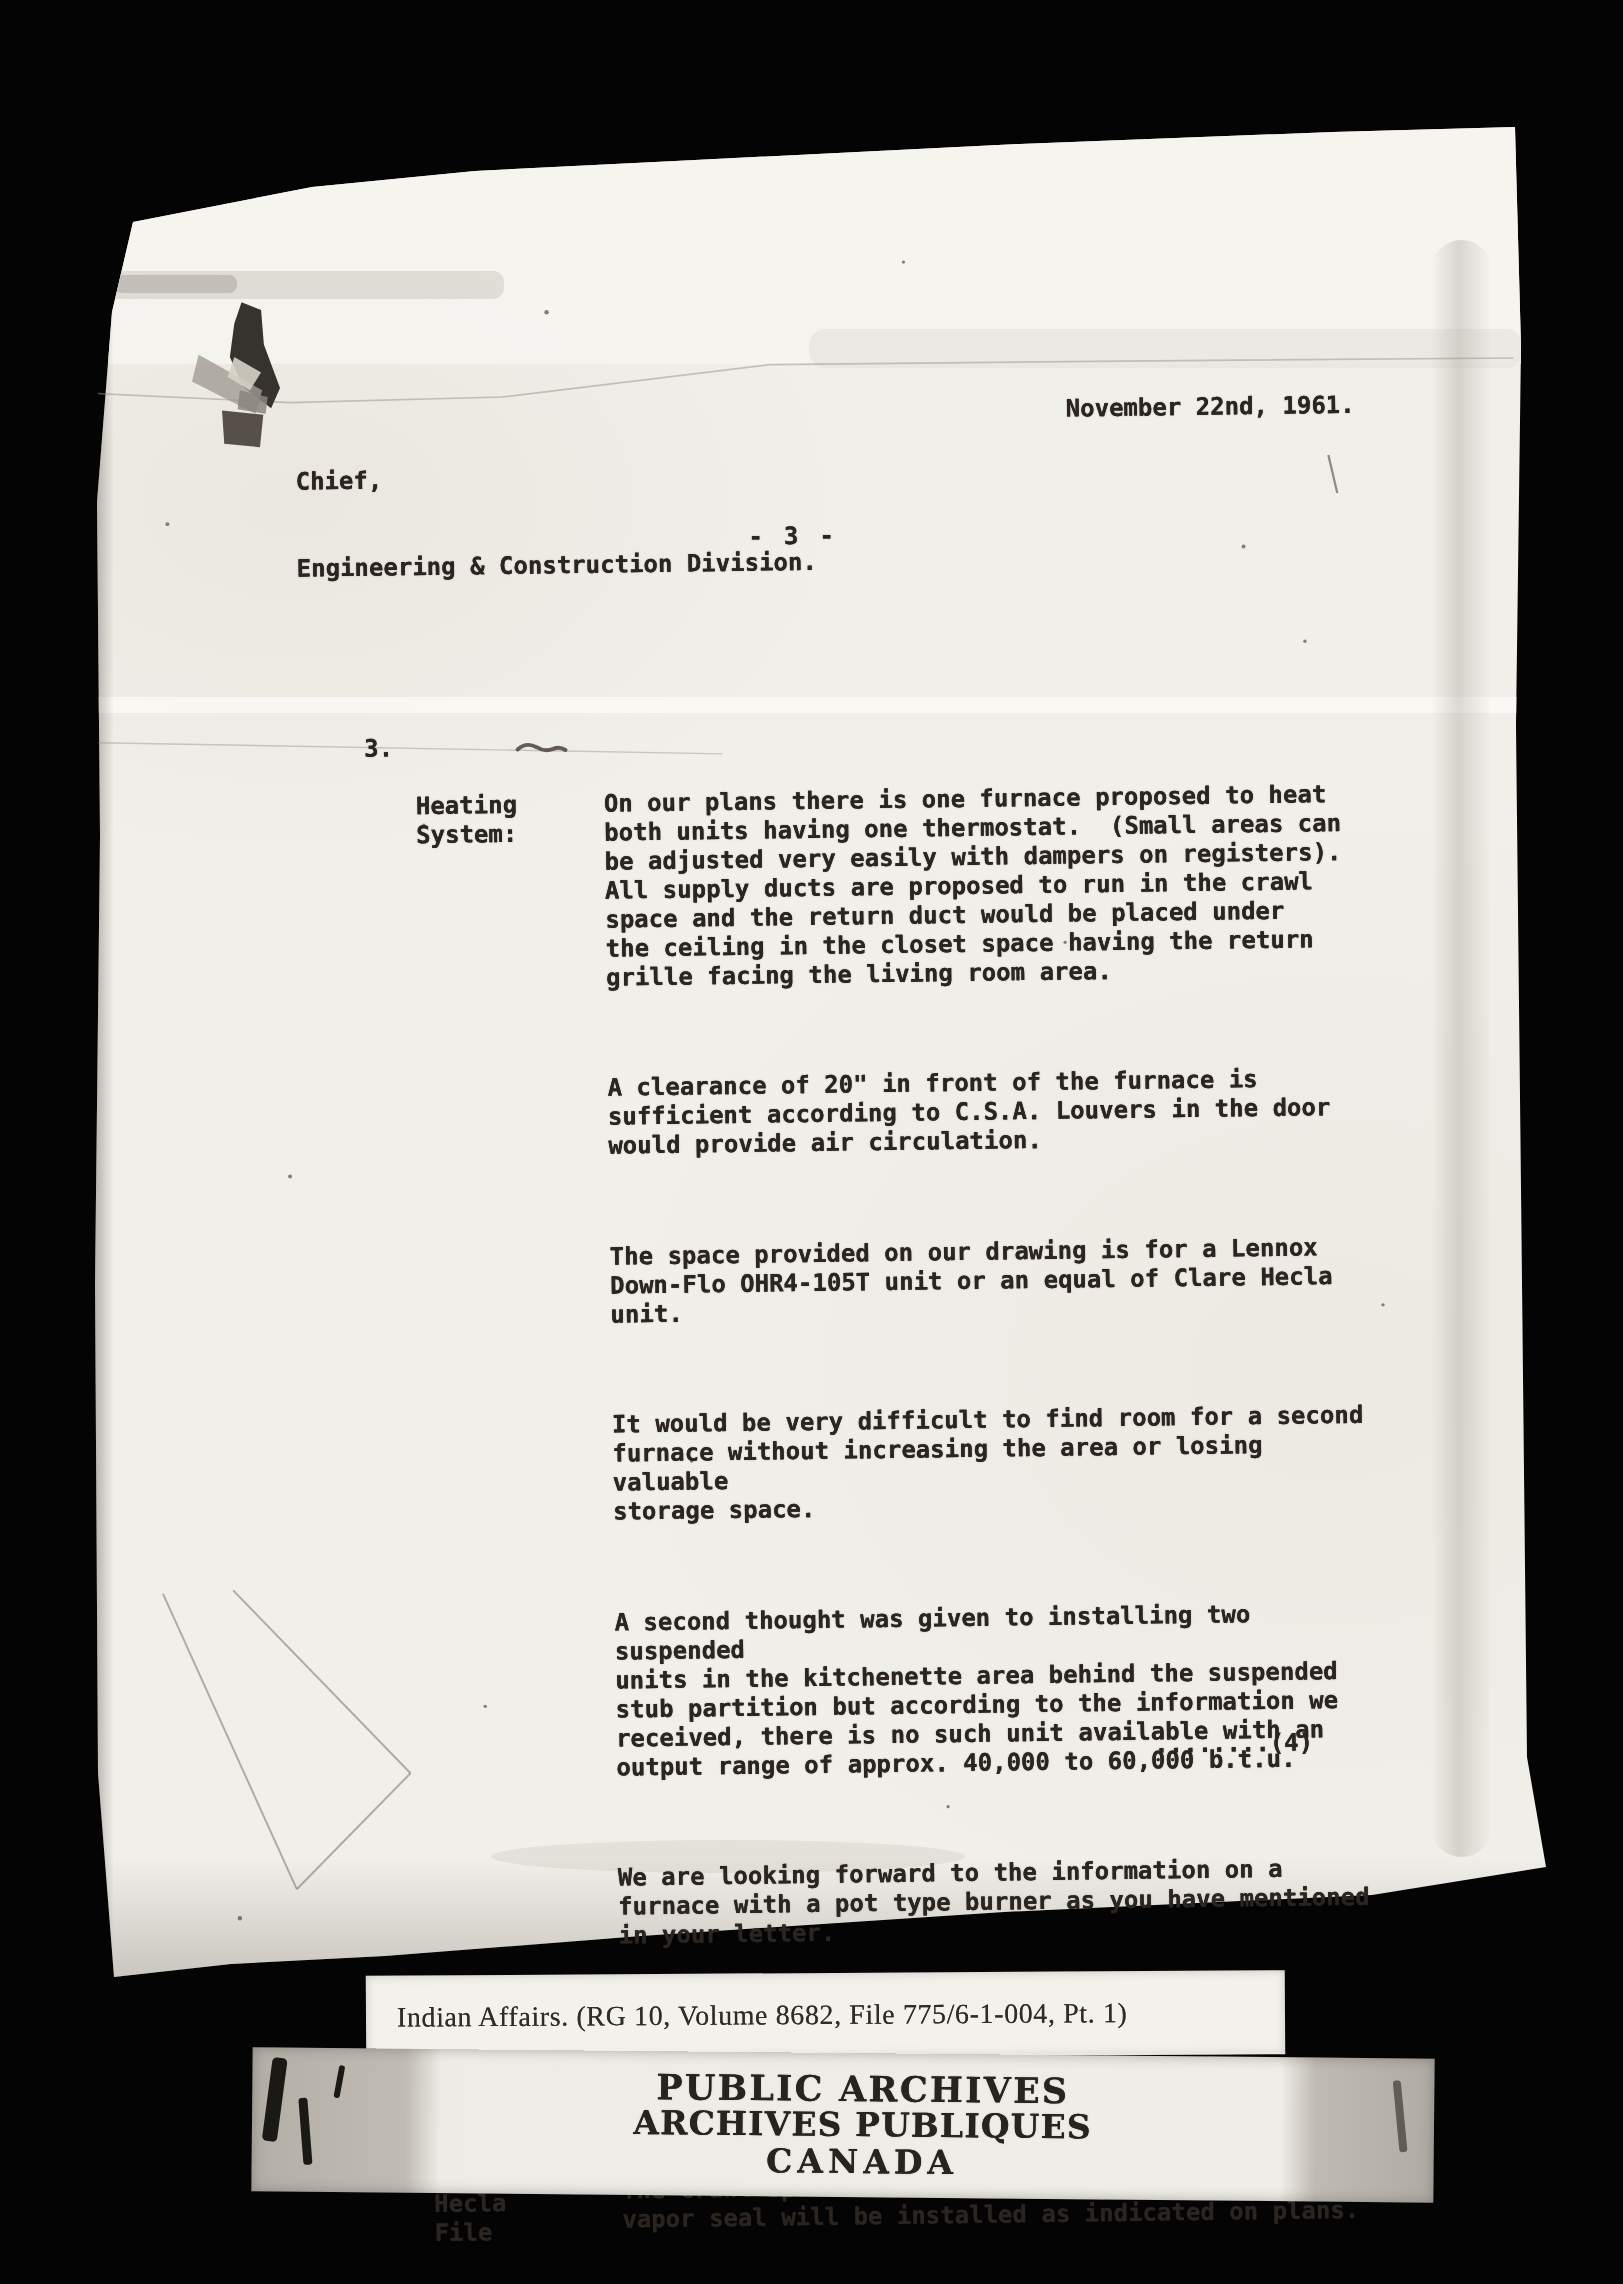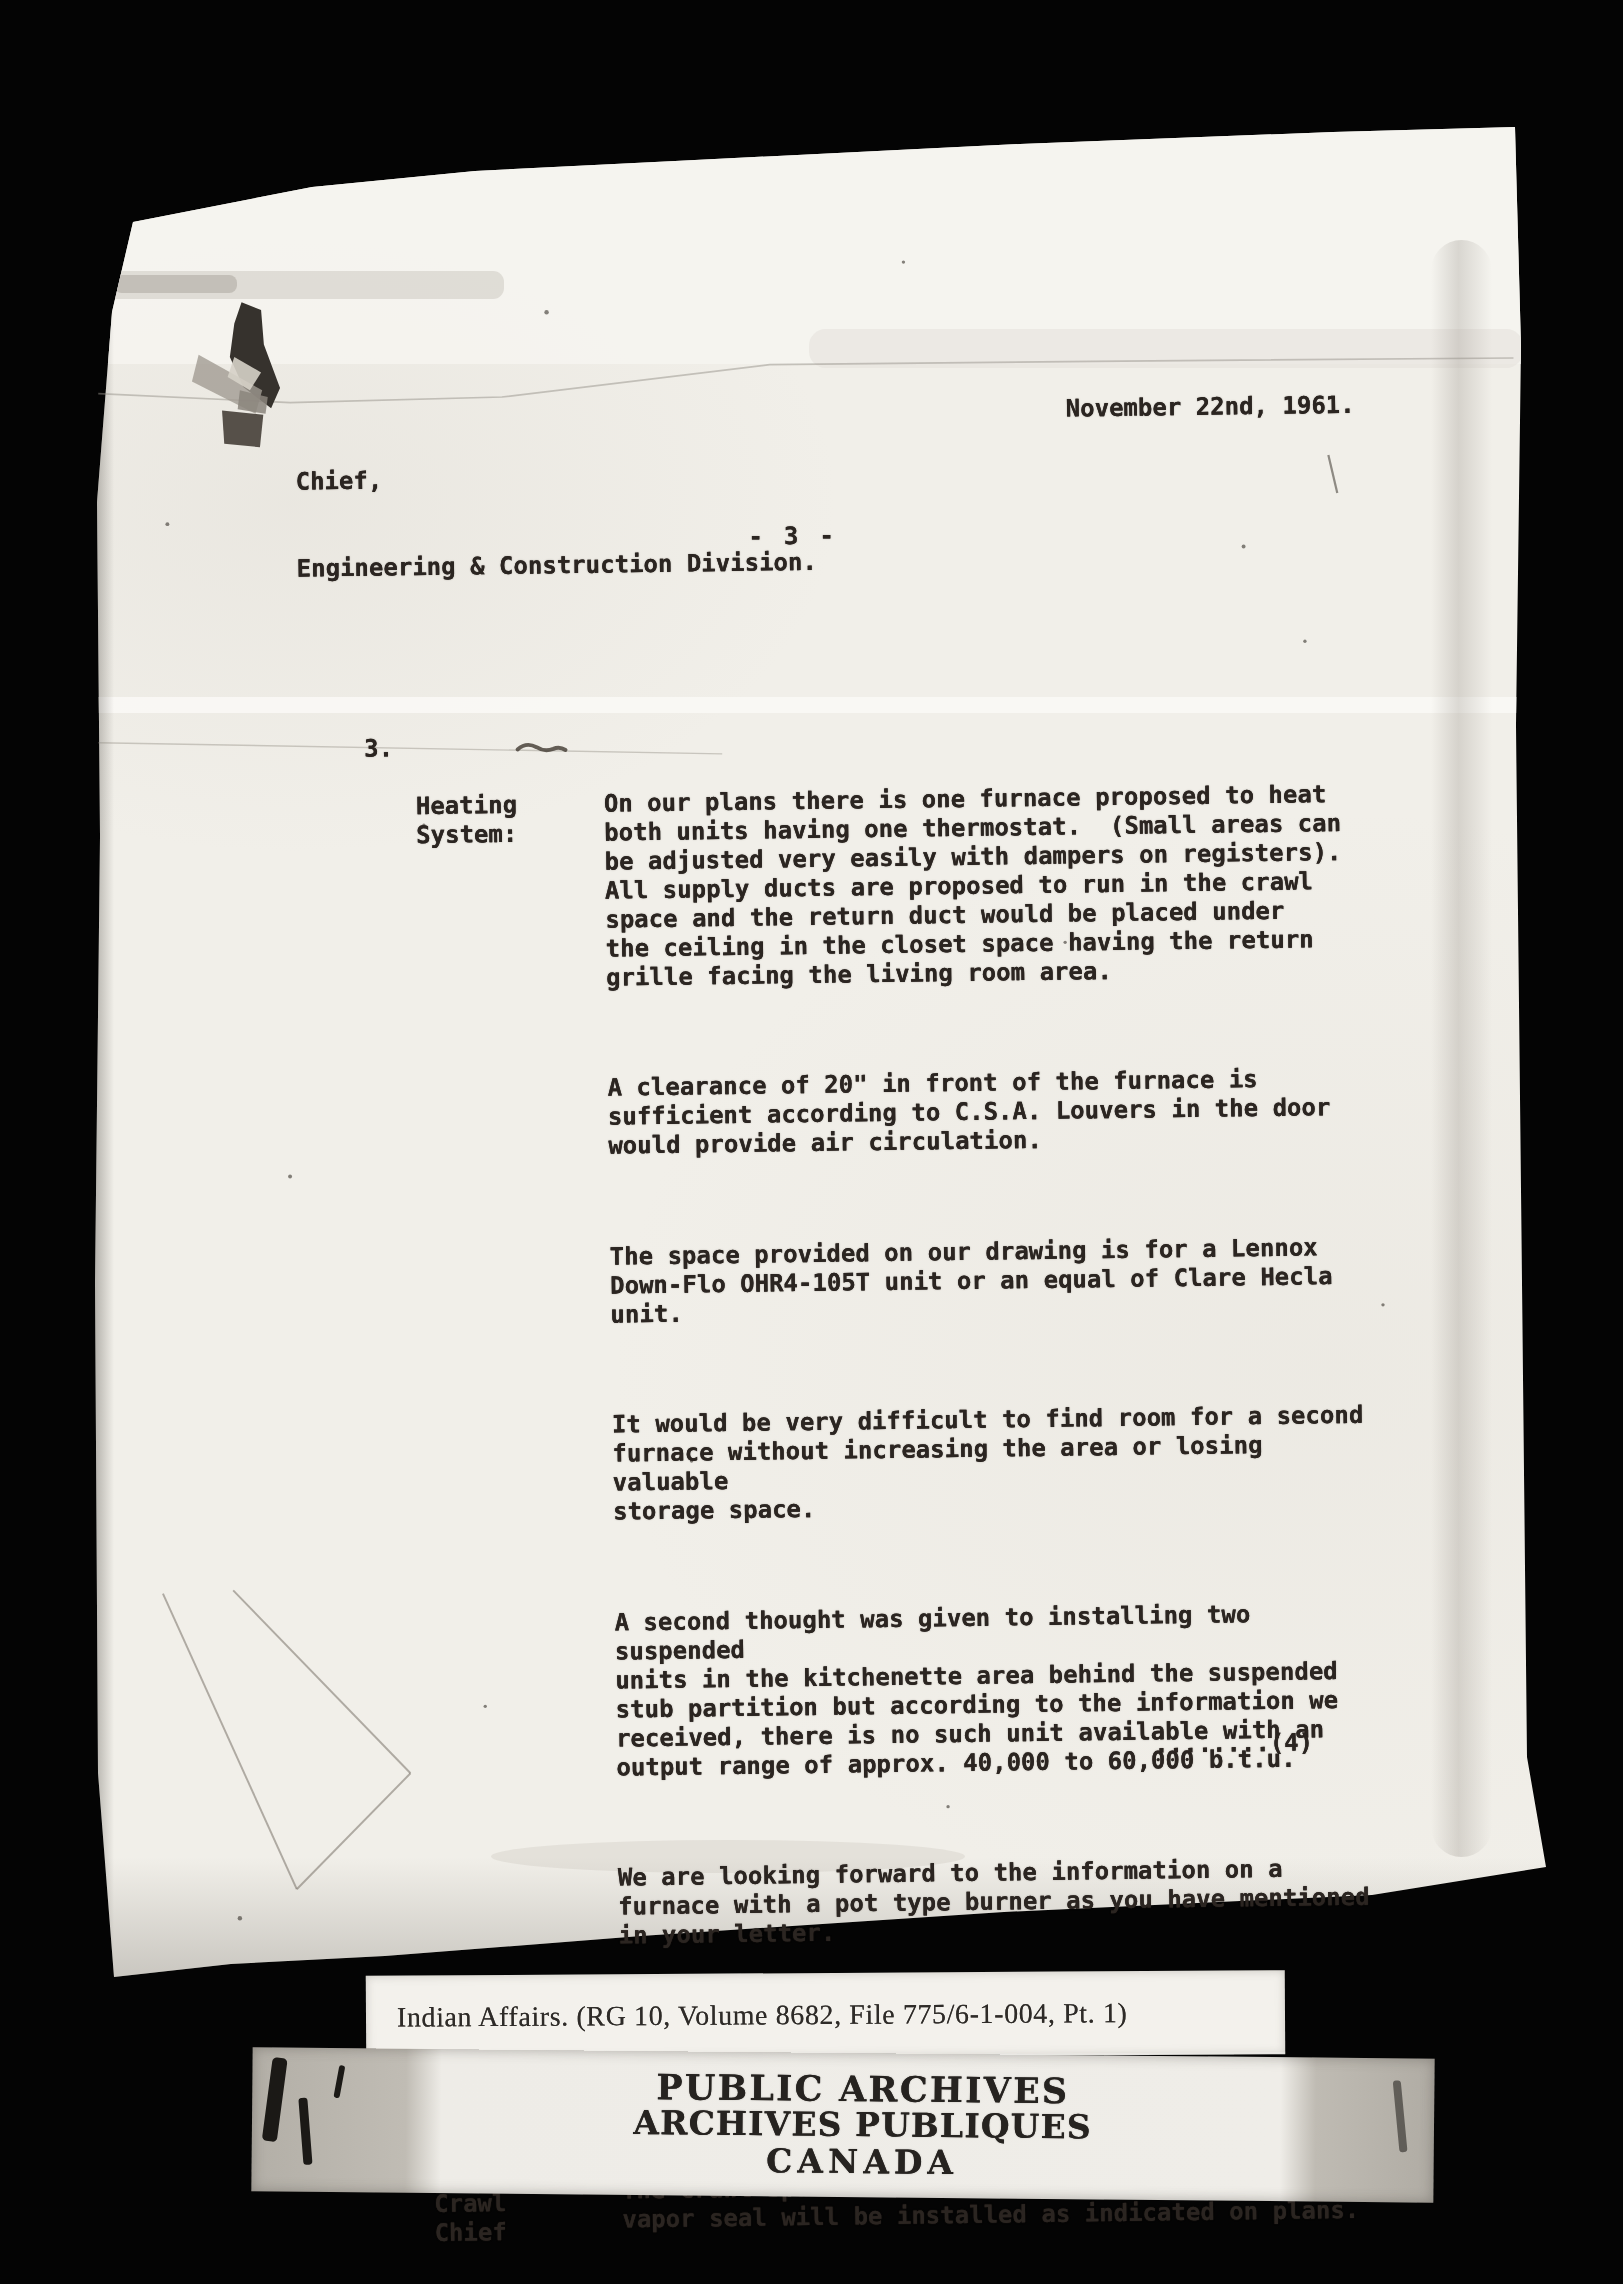--- a/index.html
+++ b/index.html
@@ -188,22 +188,22 @@
 output range of approx. 40,000 to 60,000 b.t.u.</div>
           <div class="para">We are looking forward to the information on a
 furnace with a pot type burner as you have mentioned
 in your letter.</div>
         </div>
       </div>
 
       <div class="section off1">
         <div class="sec-num">4.</div>
         <div class="sec-label">
-          <div>Crawl</div>
-          <div>Chief</div>
+          <div>Hecla</div>
+          <div>File</div>
         </div>
         <div class="sec-body">
           <div class="para">The crawl space will be heated and insulated and a
 vapor seal will be installed as indicated on plans.</div>
         </div>
       </div>
 
       
 
     </div>

